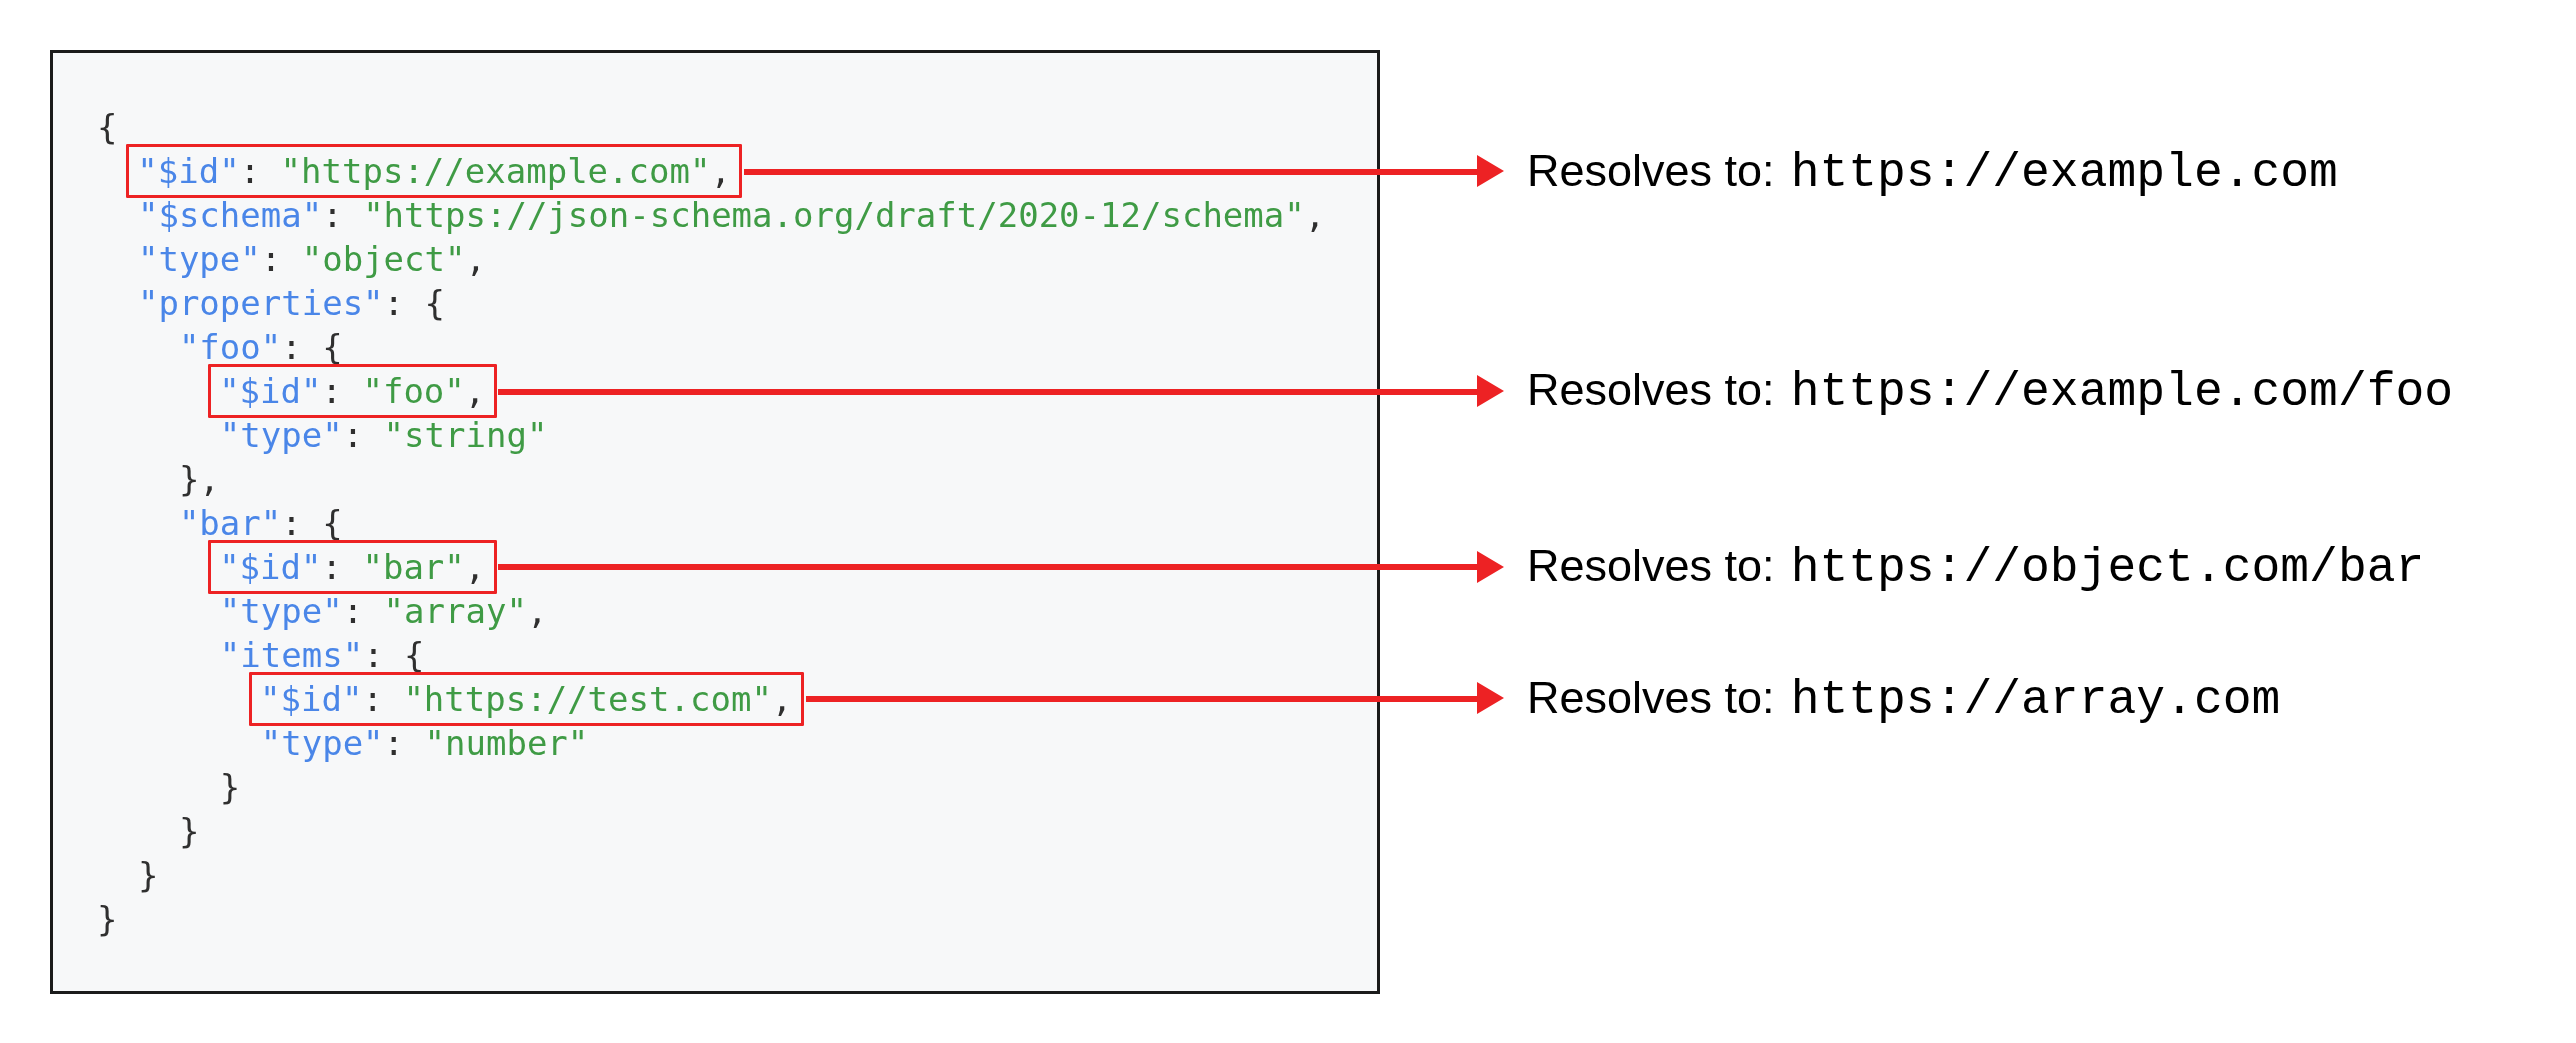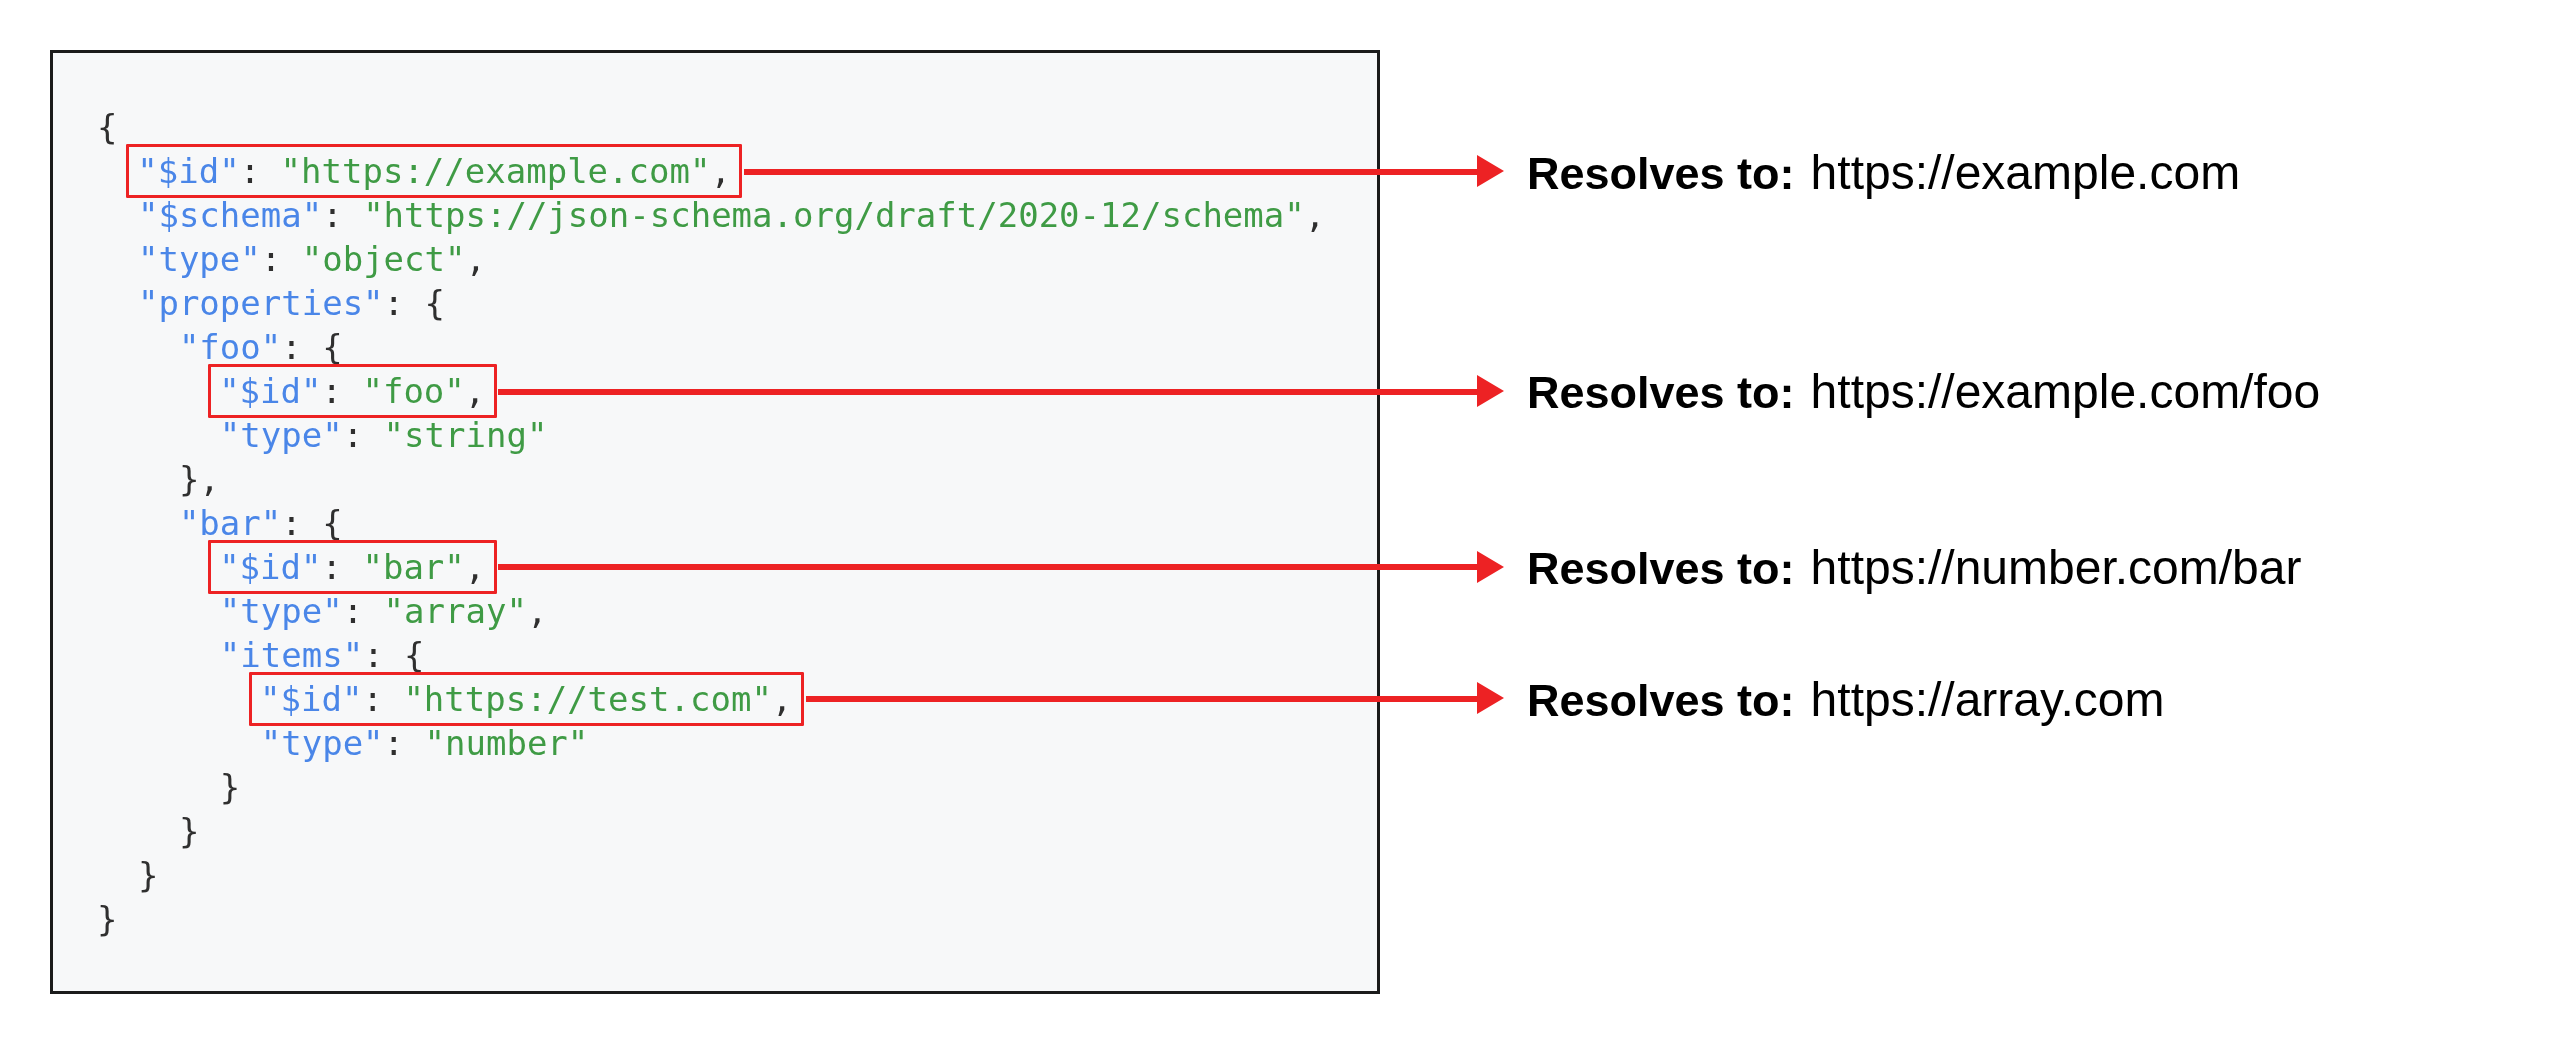--- a/index.html
+++ b/index.html
@@ -54,26 +54,26 @@
     position: absolute;
     left: 1527px;
     transform: translateY(-50%);
     display: flex;
     align-items: baseline;
     gap: 16px;
     white-space: nowrap;
   }
   .ann-label {
     font-family: "Liberation Sans", sans-serif;
-    font-weight: bold;
+    font-weight: normal;
     font-size: 45px;
     color: #000000;
   }
   .ann-value {
-    font-family: Liberation Sans, sans-serif;
+    font-family: Liberation Mono, monospace;
     font-size: 48px;
     color: #000000;
   }
 </style>
 </head>
 <body>
 
 <div id="canvas">
 
   <div id="code-panel">
@@ -83,21 +83,21 @@
   <div class="annotation" style="top: 172px;">
     <span class="ann-label">Resolves to:</span>
     <span class="ann-value">https://example.com</span>
   </div>
   <div class="annotation" style="top: 391px;">
     <span class="ann-label">Resolves to:</span>
     <span class="ann-value">https://example.com/foo</span>
   </div>
   <div class="annotation" style="top: 567px;">
     <span class="ann-label">Resolves to:</span>
-    <span class="ann-value">https://number.com/bar</span>
+    <span class="ann-value">https://object.com/bar</span>
   </div>
   <div class="annotation" style="top: 699px;">
     <span class="ann-label">Resolves to:</span>
     <span class="ann-value">https://array.com</span>
   </div>
 
 <div class="arrow-line" style="left: 744px; top: 169px; width: 736px;"></div>
     <div class="arrow-head" style="left: 1477px; top: 155px;"></div>
     <div class="arrow-line" style="left: 498px; top: 389px; width: 983px;"></div>
     <div class="arrow-head" style="left: 1477px; top: 375px;"></div>

